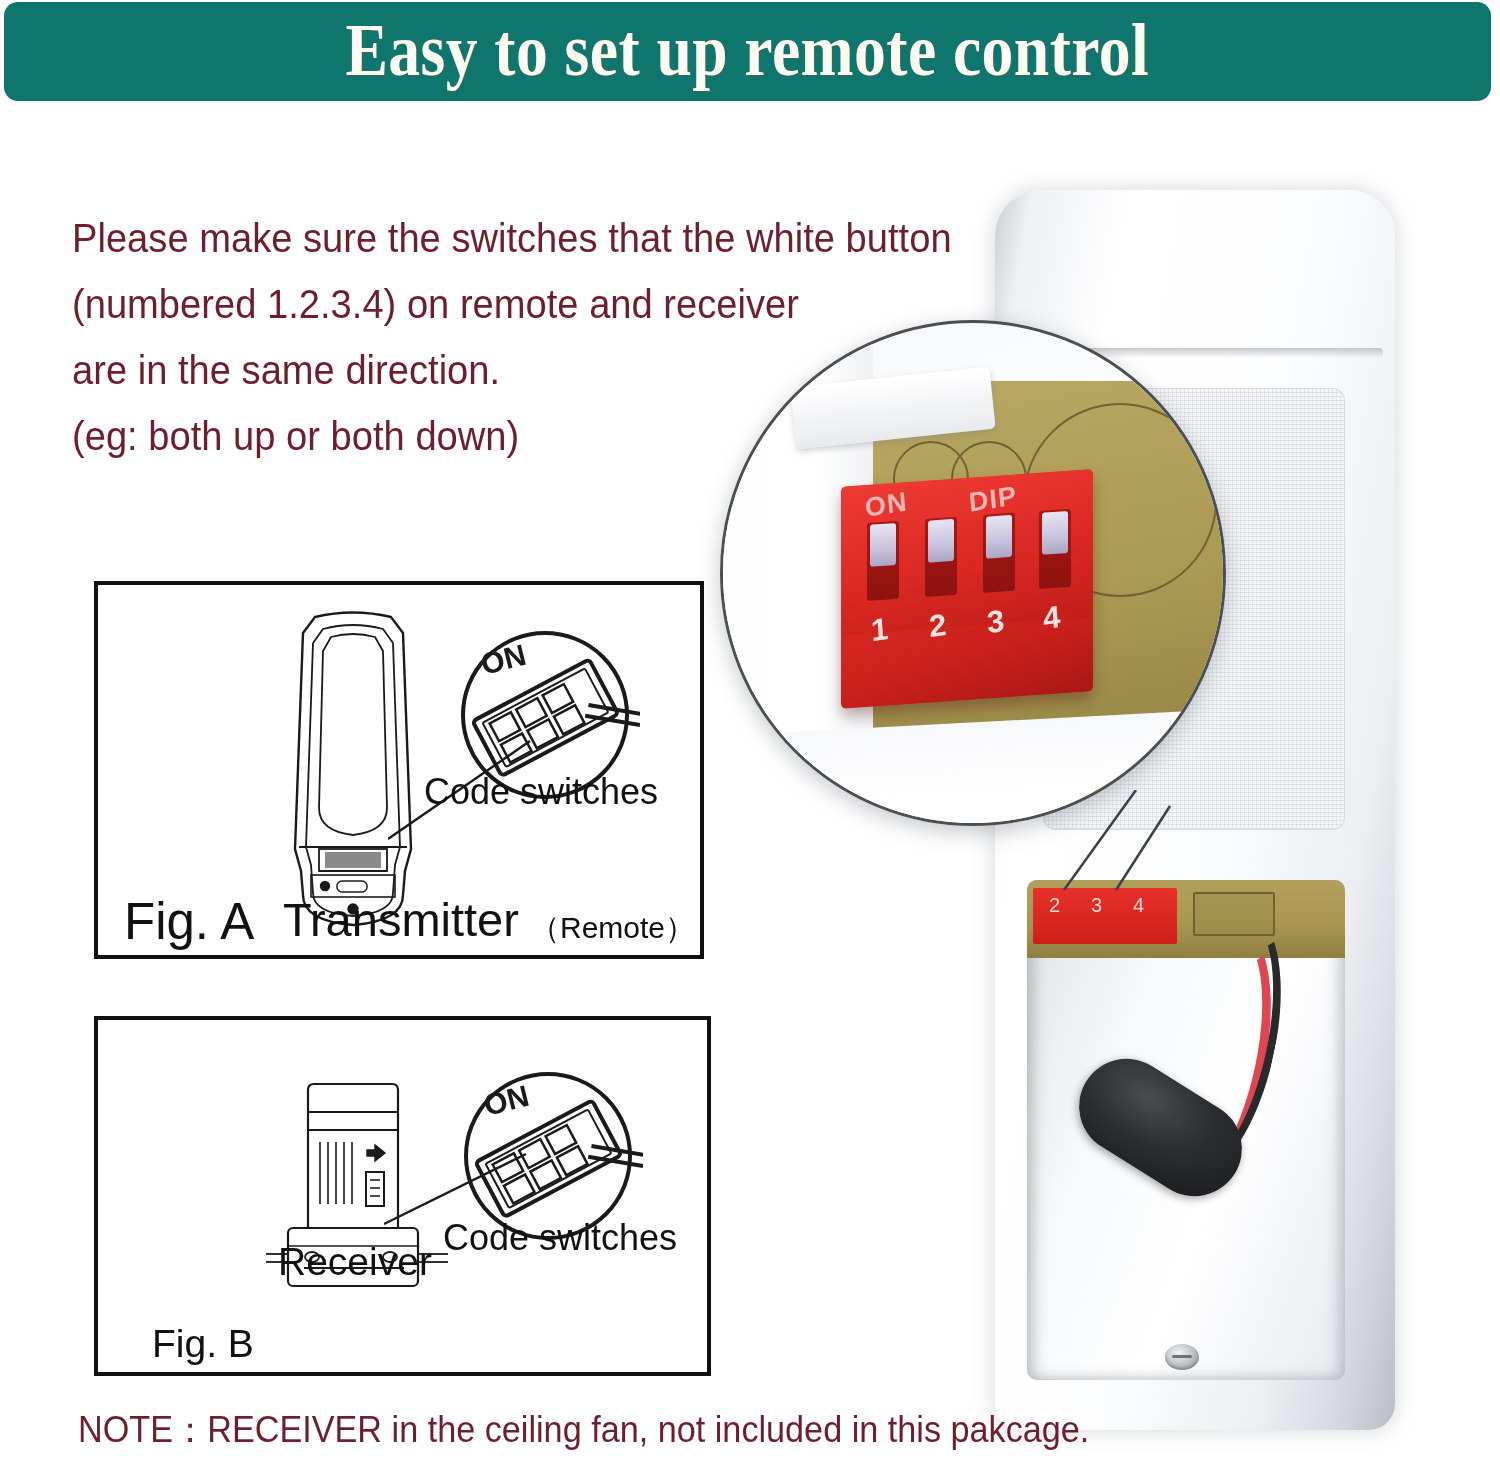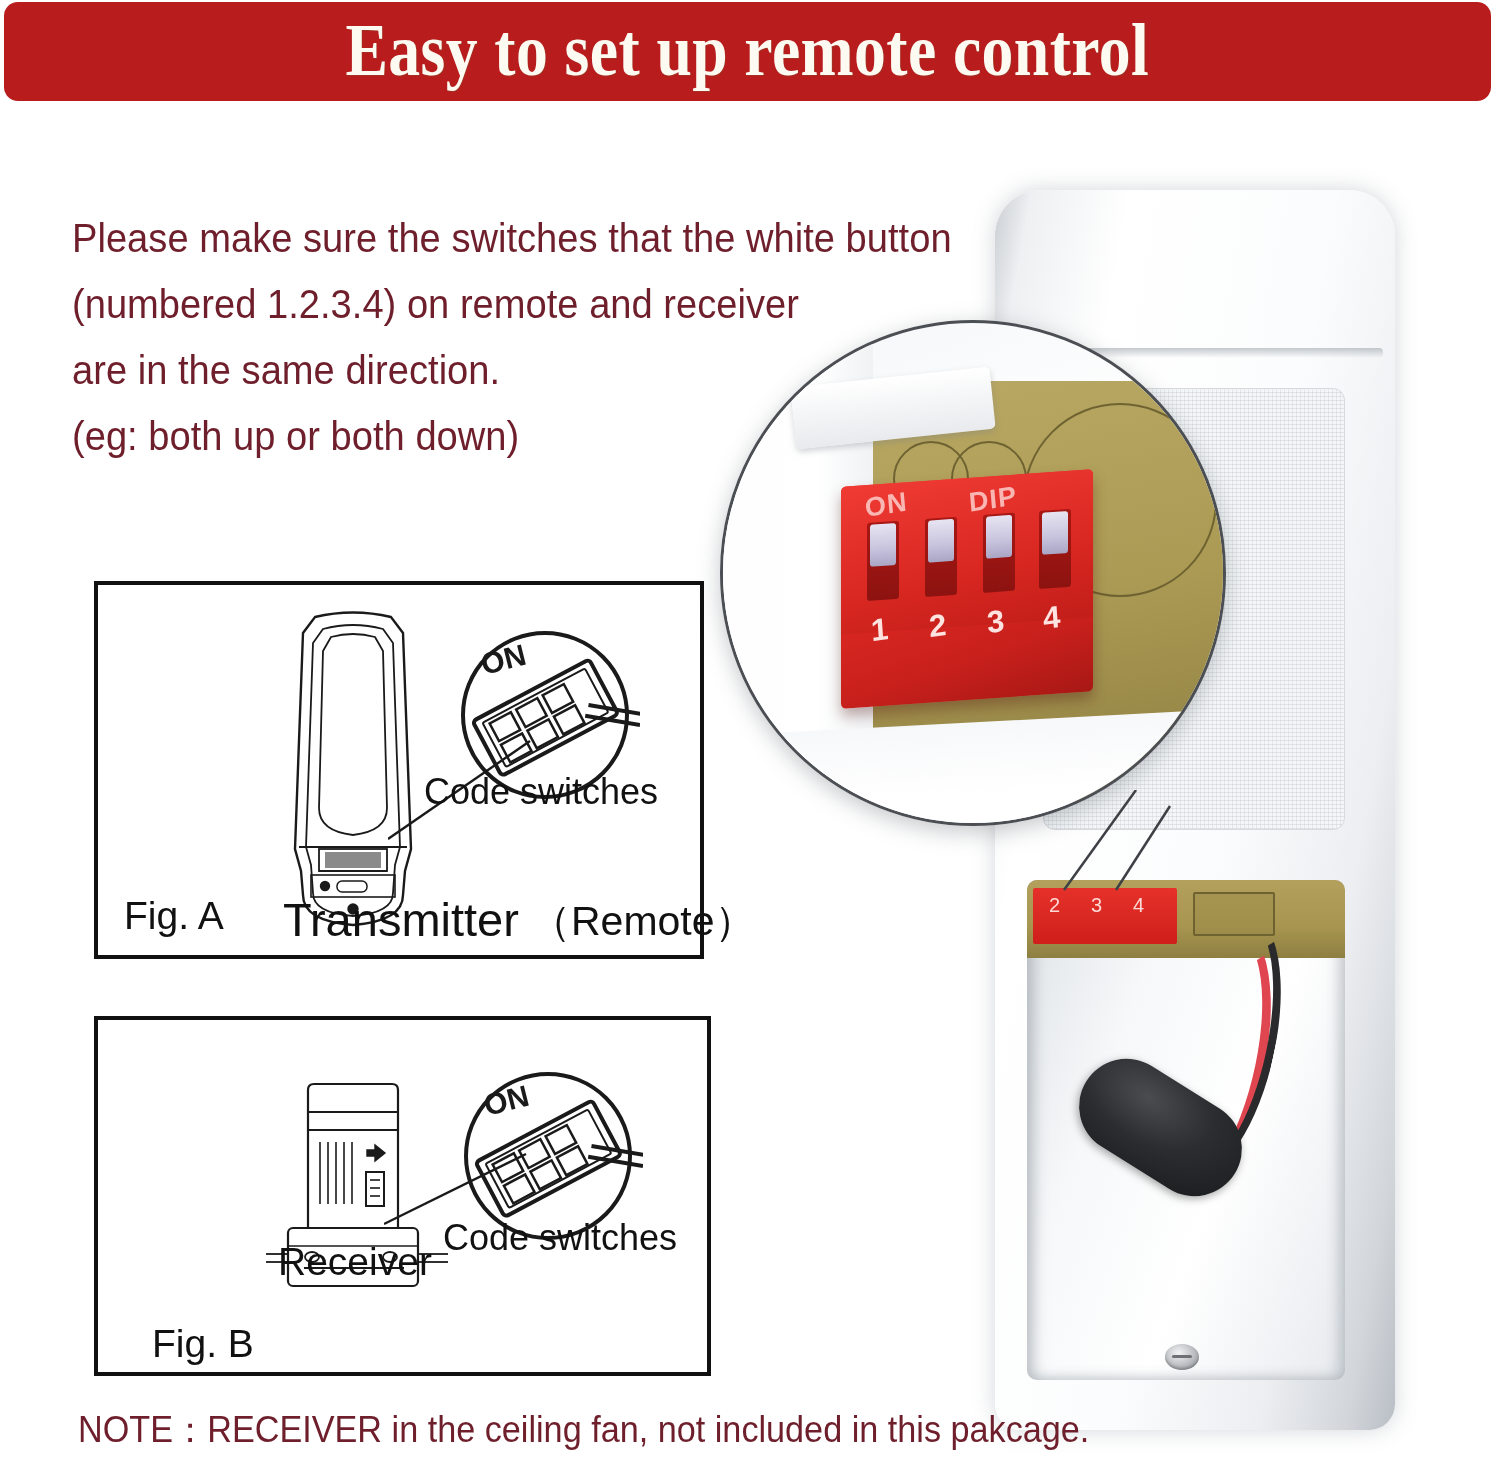--- a/index.html
+++ b/index.html
@@ -15,21 +15,21 @@
     font-family: "Liberation Sans", sans-serif;
   }
 
   
   #header-banner {
     position: absolute;
     left: 4px;
     top: 2px;
     width: 1487px;
     height: 99px;
-    background: #b91c1c;
+    background: #0f766e;
     border-radius: 14px;
     display: flex;
     align-items: center;
     justify-content: center;
     overflow: hidden;
   }
   #header-title {
     font-family: "Liberation Serif", "DejaVu Serif", serif;
     font-weight: bold;
     font-size: 74px;
@@ -69,23 +69,23 @@
   }
   #fig-a-box { left: 94px; top: 581px; width: 610px; height: 378px; }
   #fig-b-box { left: 94px; top: 1016px; width: 617px; height: 360px; }
 
   .fig-caption {
     position: absolute;
     font-family: "Liberation Sans", sans-serif;
     color: #111111;
     white-space: nowrap;
   }
-  #fig-a-label { left: 26px; bottom: 17px; font-size: 39px; margin-top: 22px; }
+  #fig-a-label { left: 26px; bottom: 4px; font-size: 51px; margin-top: 22px; }
   #fig-a-device-label { left: 185px; bottom: 8px; font-size: 47px; }
-  #fig-a-paren-label { left: 432px; bottom: 6px; font-size: 41px; margin-top: 9px; }
+  #fig-a-paren-label { left: 432px; bottom: 6px; font-size: 30px; margin-top: 9px; }
   #fig-b-label { left: 26px; bottom: 6px; font-size: 39px; margin-left: 28px; }
   #fig-b-device-label { left: 180px; bottom: 88px; font-size: 39px; }
 
   .code-switch-label {
     position: absolute;
     font-family: Liberation Sans, sans-serif;
     font-size: 36px;
     color: #111111;
     white-space: nowrap;
   }

